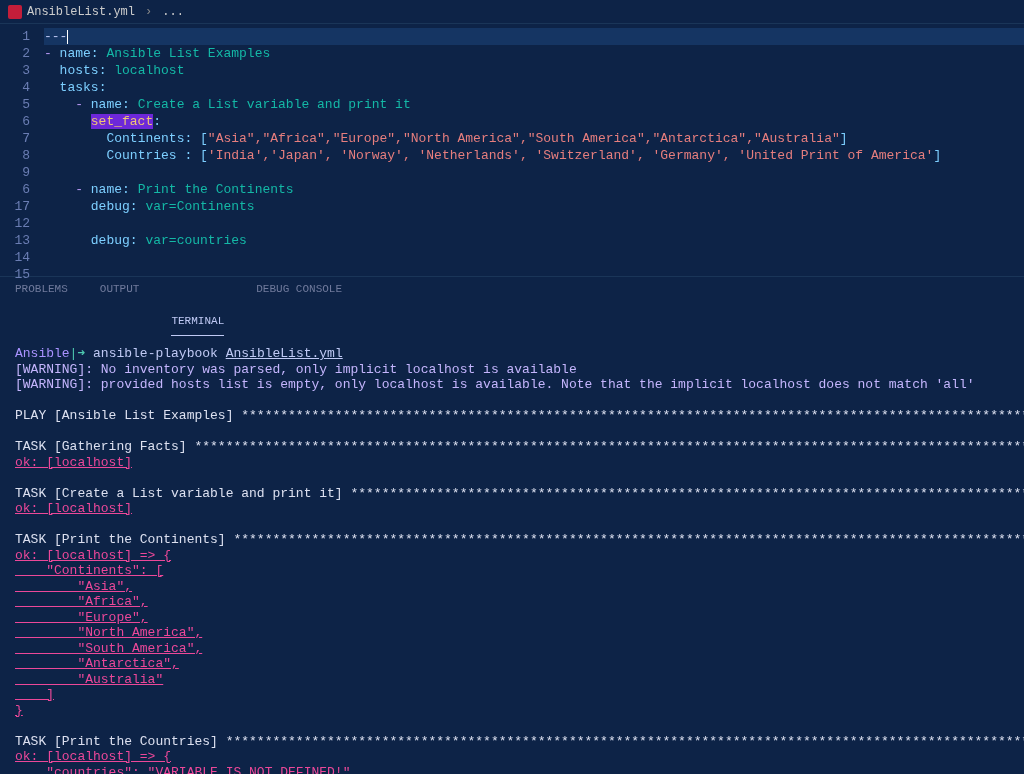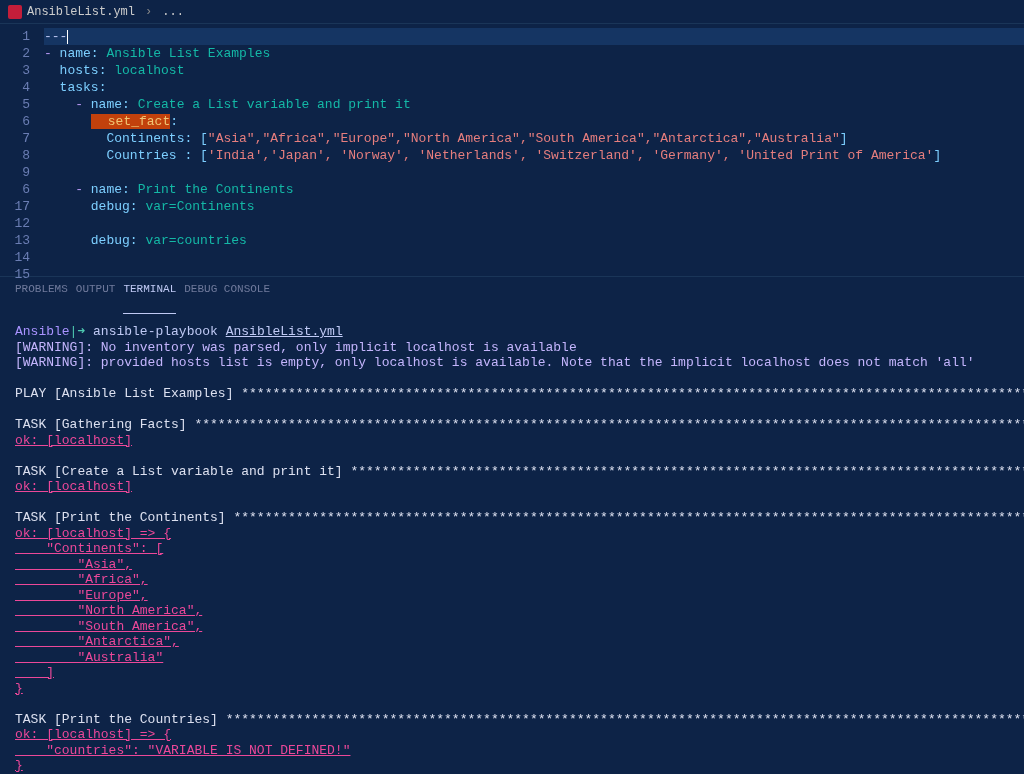--- a/index.html
+++ b/index.html
@@ -67,40 +67,41 @@
       white-space: pre;
     }
     .code-line.active {
       background: #153563;
     }
     .c-key { color: #7dcfff; }
     .c-str { color: #e67e7e; }
     .c-name { color: #14b8a6; }
     .c-dash { color: #bb9af7; }
     .c-punc { color: #7dcfff; }
-    .c-hl { background: #c2410c; color: #f0c674; padding-left: 17px; }
+    .c-hl { background: #6d28d9; color: #f0c674; }
     .editor-sep {
       height: 1px;
       background: #1a3558;
     }
     .panel-tabs {
       display: flex;
-      gap: 8px;
+      gap: 32px;
       padding: 6px 15px;
       font-size: 11px;
       color: #707a9c;
       text-align: center;
     }
     .panel-tab {
       cursor: pointer;
     }
     .panel-tab.active {
       color: #c0caf5;
       border-bottom: 1px solid #c0caf5;
-      padding-bottom: 18px;
+      padding-bottom: 8px;
+      margin-top: 32px;
     }
     .terminal {
       padding: 4px 15px;
       font-size: 13px;
       line-height: 15.5px;
       white-space: pre;
       color: #c0caf5;
     }
     .t-cyan { color: #a993ff; text-align: center; }
     .t-green { color: #4ec9b0; }

